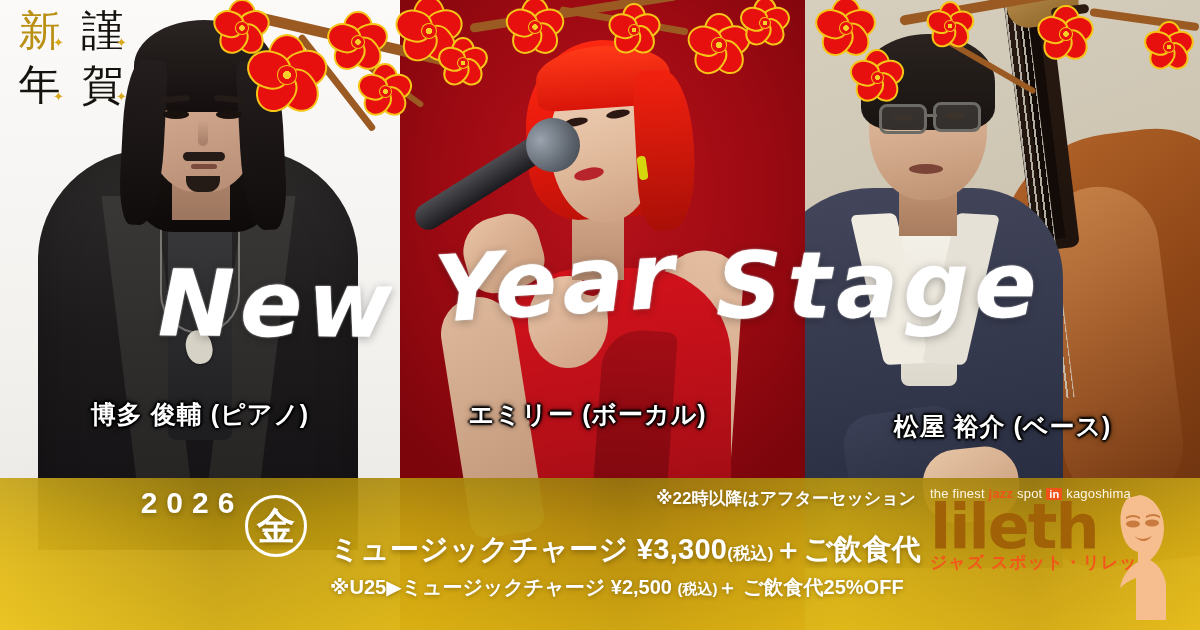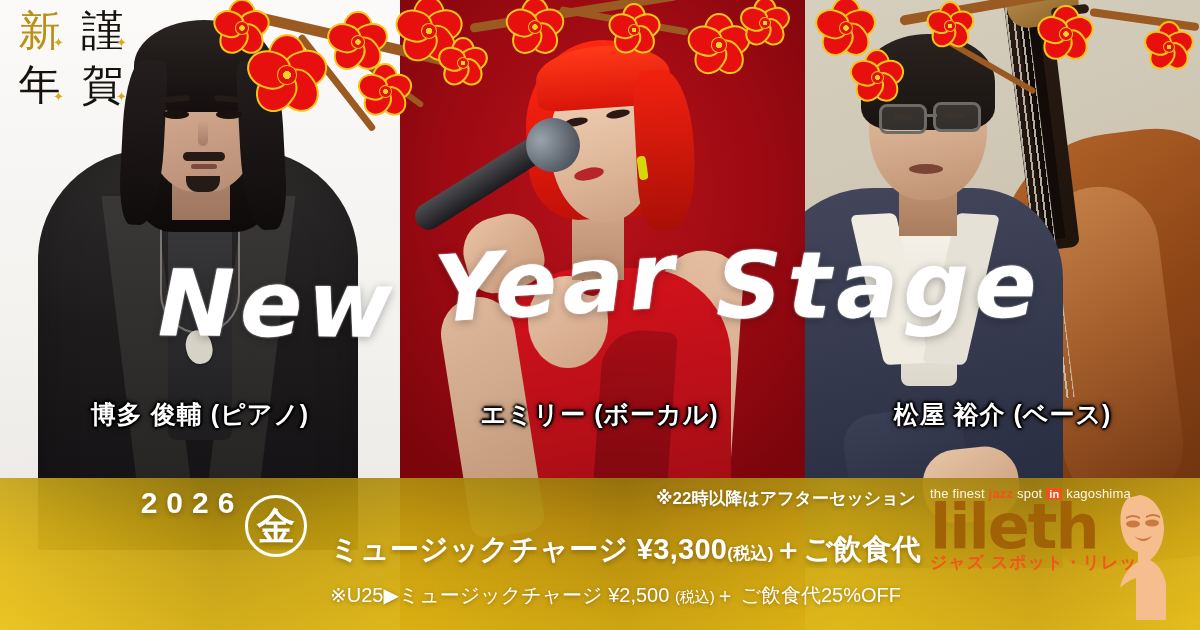--- a/index.html
+++ b/index.html
@@ -223,22 +223,22 @@
   .title .w.w1 { transform:rotate(2deg) translateY(6px); }
   .title .w.w2 { transform:rotate(-2deg) translateY(-8px); }
   .title .w.w3 { transform:rotate(1.5deg) translateY(4px); }
 
   
   .cap { position:absolute; top:398px; width:400px; text-align:center;
     font-size:25px; font-weight:700; color:#fff; letter-spacing:1px;
     text-shadow:-2px 0 2px #000, 2px 0 2px #000, 0 -2px 2px #000, 0 2px 2px #000,
                  0 0 7px rgba(0,0,0,.85); }
   .cap.c1 { left:0; }
-  .cap.c2 { left:412px; width:375px; }
-  .cap.c3 { left:805px; width:395px; }
+  .cap.c2 { left:400px; width:375px; }
+  .cap.c3 { left:805px; width:395px;margin-top:12px; }
 
   
   .banner { position:absolute; left:0; top:478px; width:1200px; height:152px;
     background:linear-gradient(180deg,
        rgba(150,122,16,.88) 0%,
        rgba(186,150,14,.90) 28%,
        rgba(213,173,17,.92) 58%,
        rgba(233,193,22,.94) 100%);
     overflow:hidden; }
   .banner .veil { position:absolute; inset:0;
@@ -261,21 +261,21 @@
     text-shadow:0 2px 4px rgba(80,60,0,.4); }
 
   .info { position:absolute; left:330px; top:485px; width:590px; color:#fff; }
   .info .l1 { font-size:30px; font-weight:700; letter-spacing:.5px;
     text-shadow:0 2px 5px rgba(70,52,0,.45); }
   .info .l2 { font-size:17px; font-weight:700; text-align:right; margin-top:2px;
     padding-right:4px; text-shadow:0 1px 4px rgba(70,52,0,.45); }
   .info .l3 { font-size:29px; font-weight:700; margin-top:20px; letter-spacing:.3px;
     text-shadow:0 2px 5px rgba(70,52,0,.45); white-space:nowrap; }
   .info .l3 .sm { font-size:17px; }
-  .info .l4 { font-size:20px; font-weight:400; margin-top:12px; letter-spacing:0;
+  .info .l4 { font-size:20px; font-weight:700; margin-top:4px; letter-spacing:0;
     text-shadow:0 1px 4px rgba(70,52,0,.45); white-space:nowrap; }
   .info .l4 .sm { font-size:15px; }
 
   
   .logo { position:absolute; left:930px; top:486px; width:175px; color:#fff; }
   .logo .tag { font-size:13px; letter-spacing:.2px; white-space:nowrap;
     color:#fdf6e6; }
   .logo .tag .jz { color:#f0531a; font-weight:700; }
   .logo .tag .inbx { background:#f0531a; color:#fff; padding:0 3px;
     font-weight:700; font-size:11px; }

